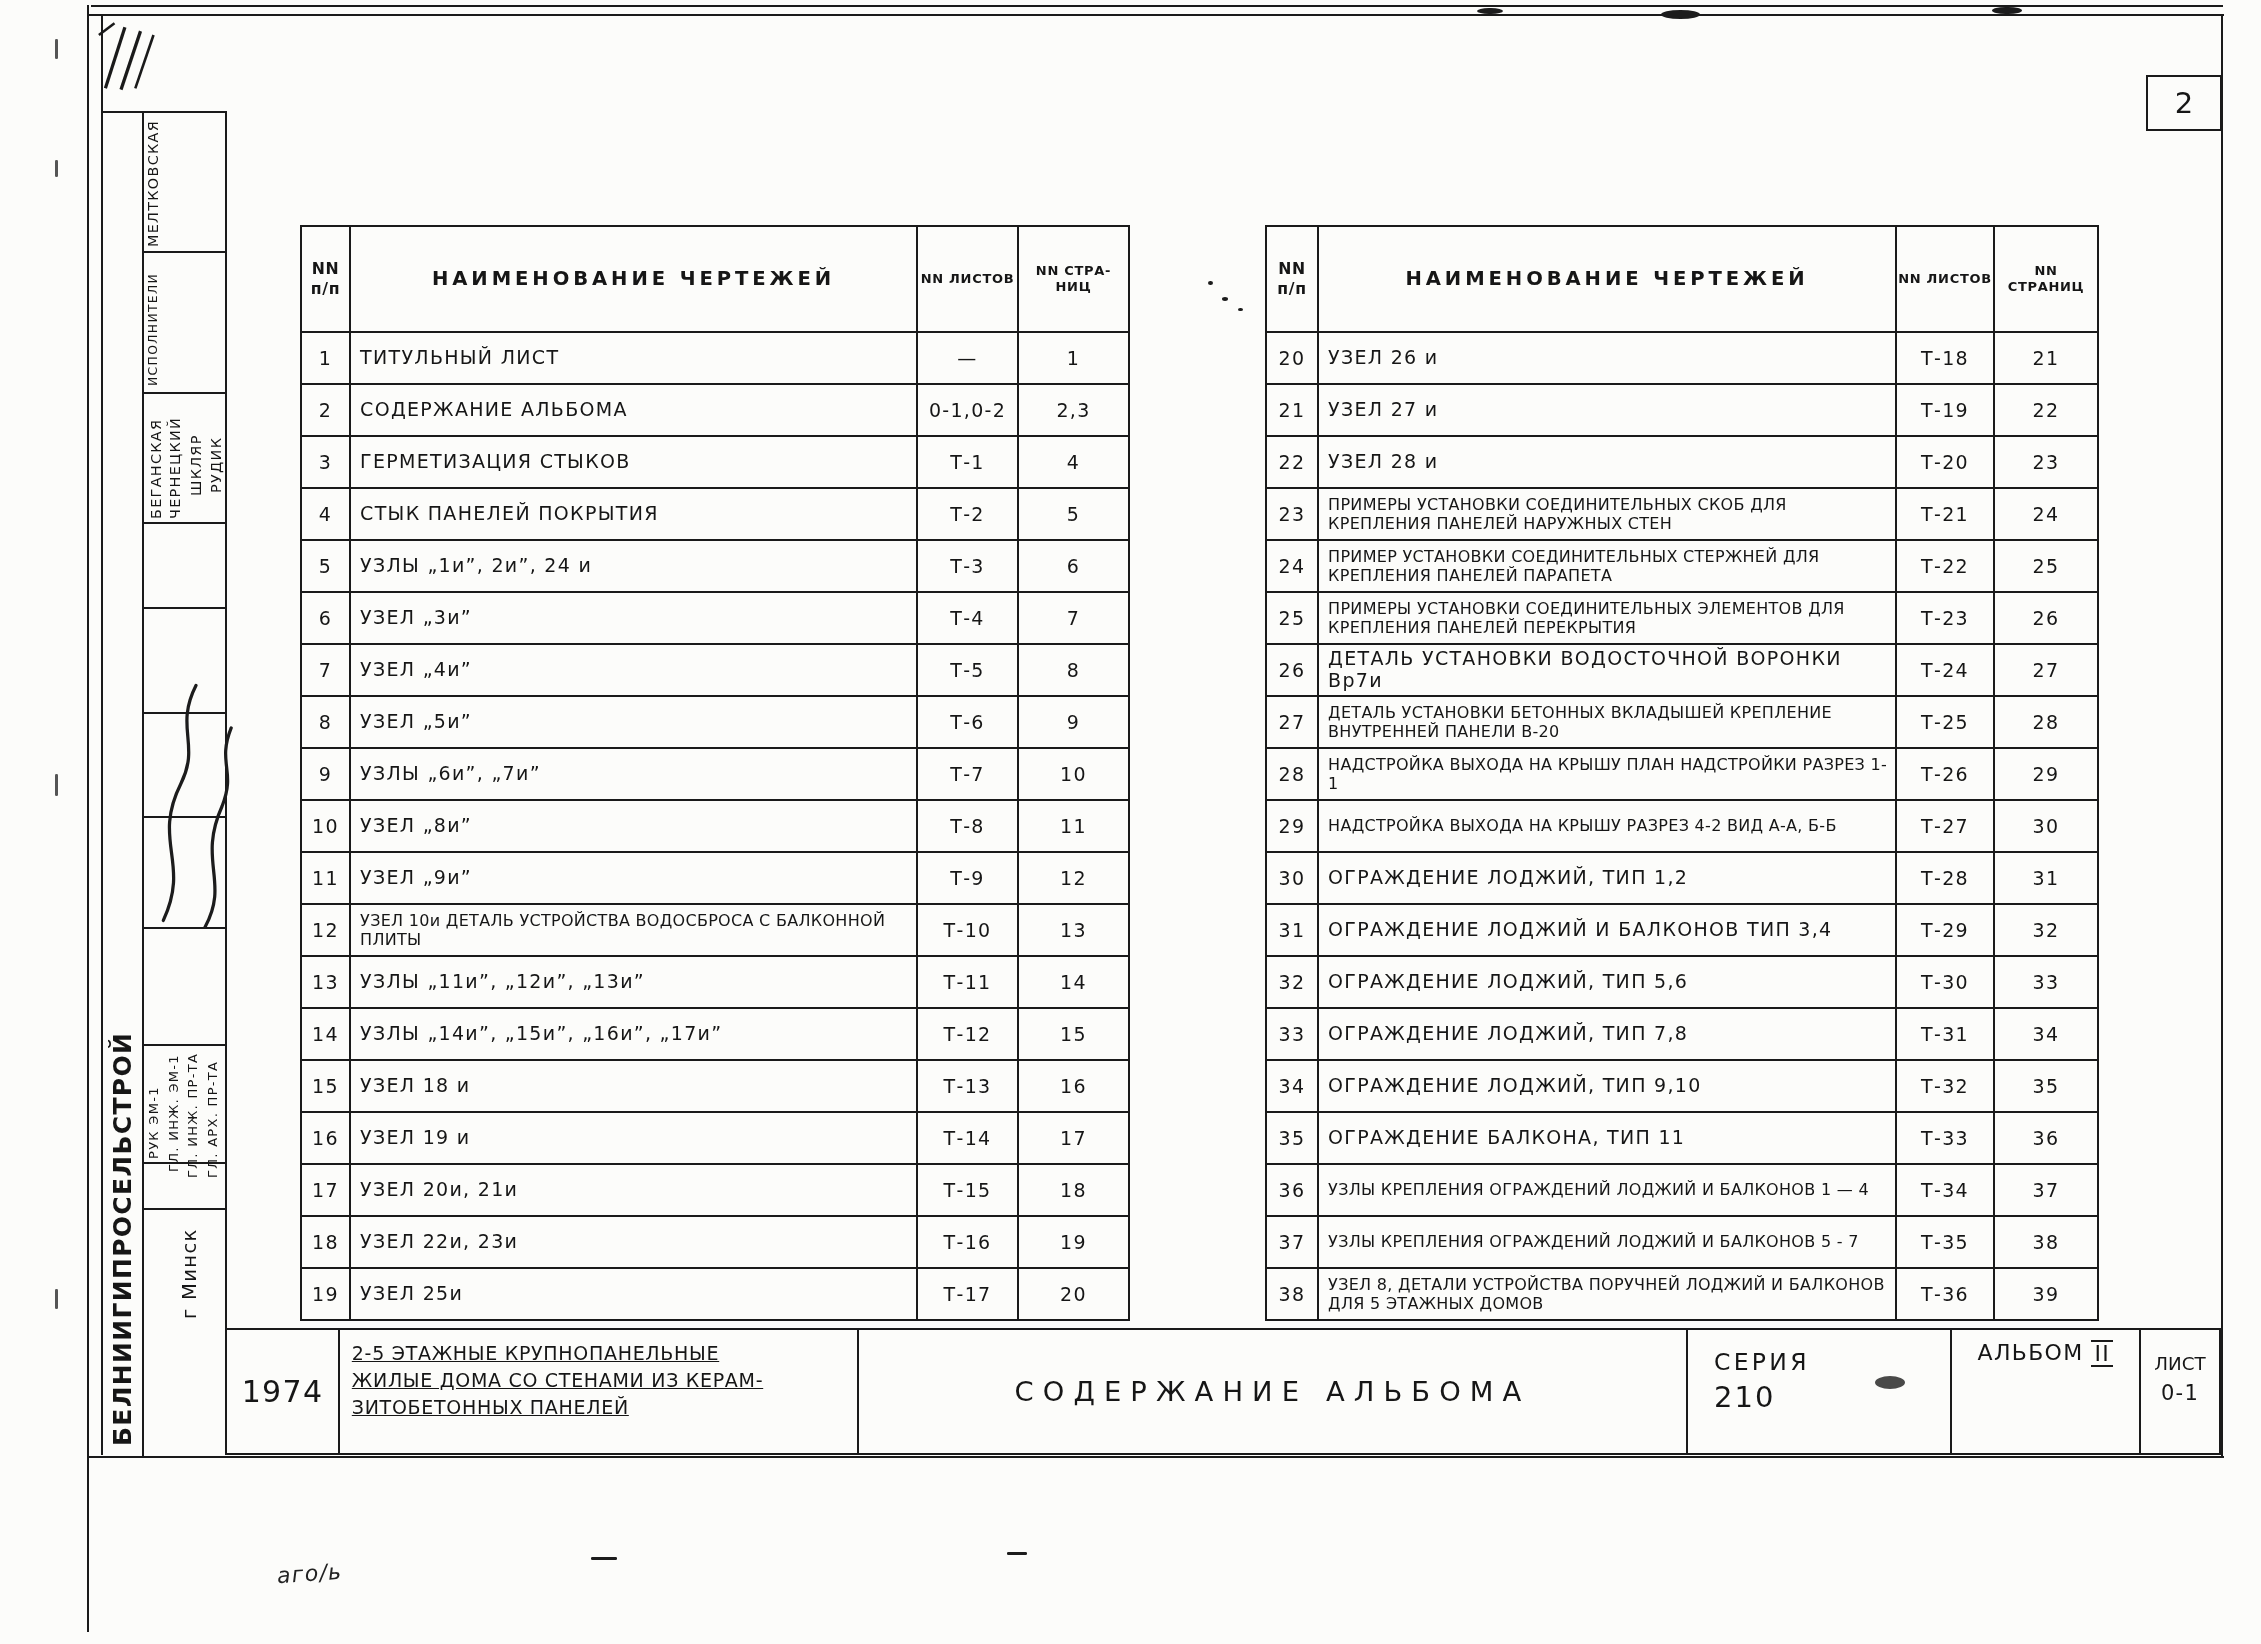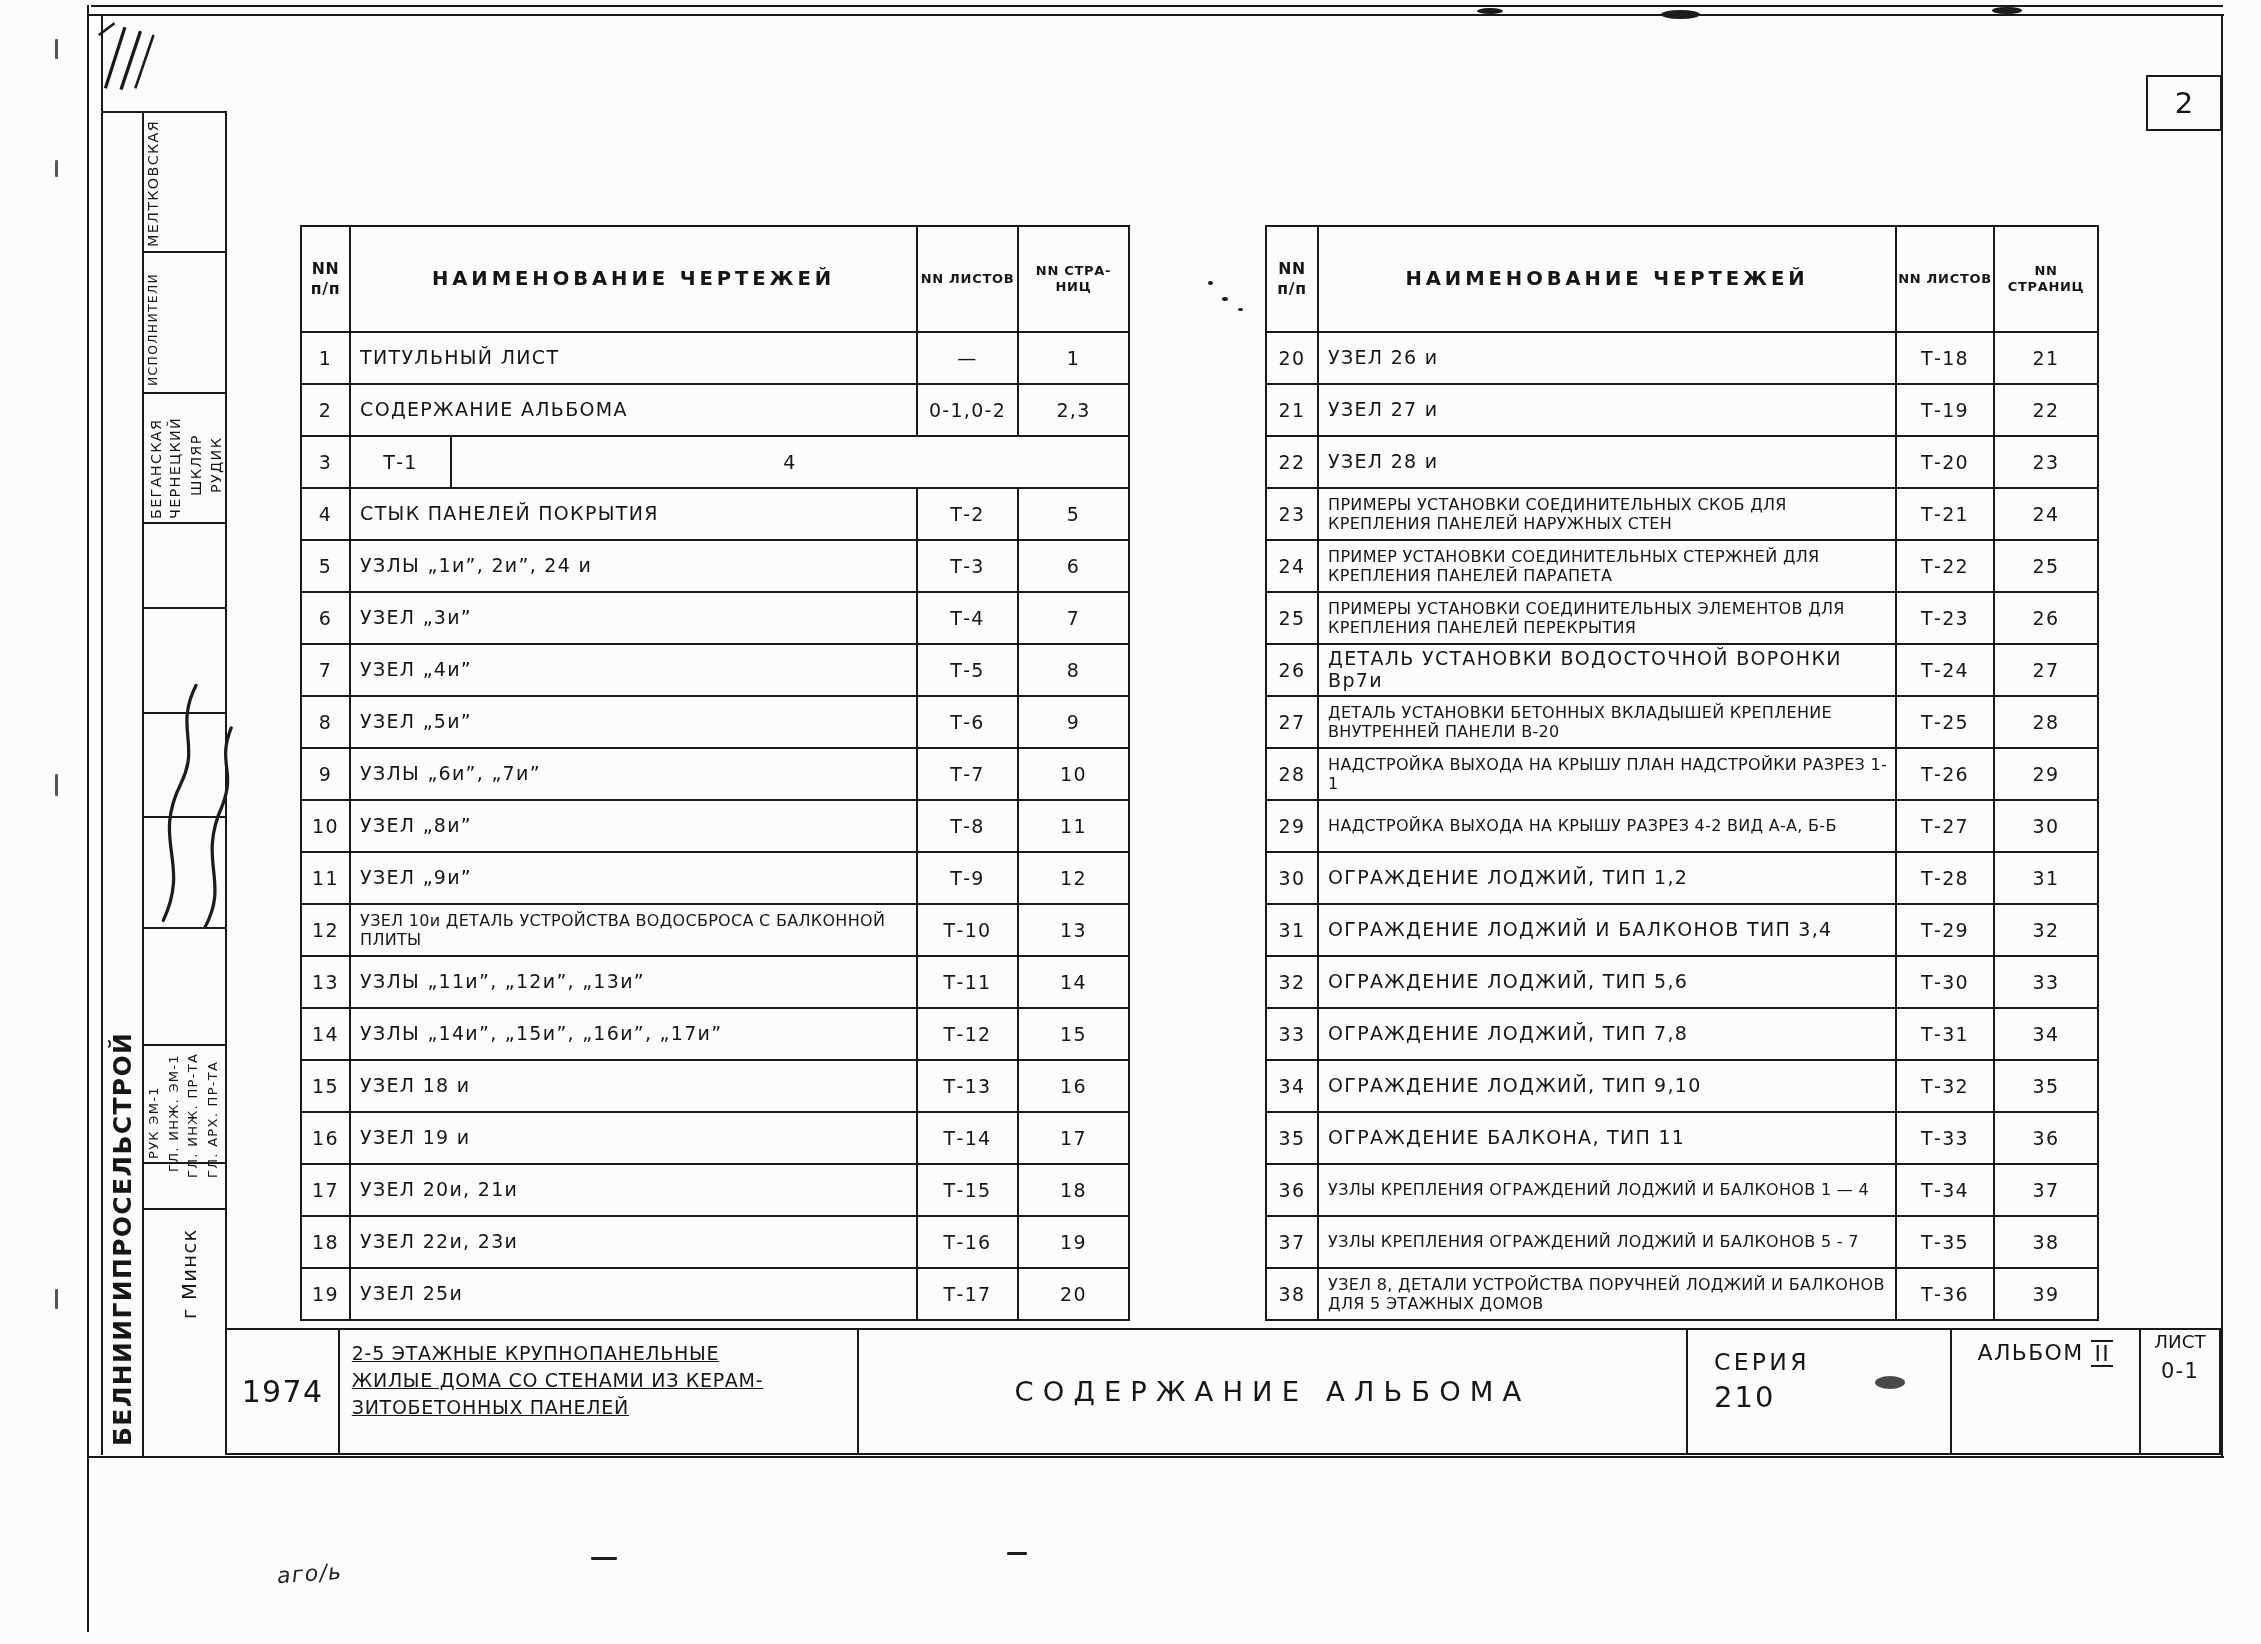--- a/index.html
+++ b/index.html
@@ -34,21 +34,21 @@
   .tbcell + .tbcell{border-left:2px solid #1a1a1a;}
   .tb-year{width:111px;align-items:center;justify-content:center;font-size:30px;letter-spacing:1.3px;border-radius:24px;}
   .tb-project{width:519px;padding:10.4px 0 0 11.8px;font-size:19px;line-height:1.4;letter-spacing:0.7px;white-space:pre-line;}
   .tb-title{width:829px;align-items:center;justify-content:center;font-size:27.4px;letter-spacing:9.1px;}
   .tb-series{width:264px;padding:18.3px 0 0 26px;}
   .tb-series .lbl{font-size:23.5px;letter-spacing:3.3px;}
   .tb-series .val{font-size:29px;margin-top:3.9px;letter-spacing:2px;}
   .tb-album{width:189px;align-items:center;padding-top:10.4px;font-size:22px;letter-spacing:1.3px;flex-direction:row;justify-content:center;align-items:flex-start;}
   .tb-album .roman{display:inline-block;border-top:2.6px solid #1a1a1a;border-bottom:2.6px solid #1a1a1a;
                    padding:0 3.3px;margin-left:7.8px;line-height:1.05;}
-  .tb-list{flex:1;align-items:center;padding-top:1px;font-size:18.3px;}
+  .tb-list{flex:1;align-items:center;padding-top:23px;font-size:18.3px;}
   .tb-list .val{font-size:21px;margin-top:6.5px;letter-spacing:1.3px;}
 
   .pagebox{position:absolute;left:2146px;top:75px;width:76px;height:56px;border:2px solid #1a1a1a;
            display:flex;align-items:center;justify-content:center;font-size:29px;box-sizing:border-box;}
   .handnote{position:absolute;left:277px;top:1561px;font-size:22px;font-style:italic;
             transform:rotate(-4deg);letter-spacing:1.3px;color:#222;}
   svg.scrib{position:absolute;}
 </style>
 </head>
 <body>
@@ -121,20 +121,21 @@
           <div class="tcell c-page">1</div>
         </div>
         <div class="trow">
           <div class="tcell c-num">2</div>
           <div class="tcell c-name">СОДЕРЖАНИЕ АЛЬБОМА</div>
           <div class="tcell c-sheet">0-1,0-2</div>
           <div class="tcell c-page">2,3</div>
         </div>
         <div class="trow">
           <div class="tcell c-num">3</div>
+          <div class="tcell c-name">ГЕРМЕТИЗАЦИЯ СТЫКОВ</div>
           <div class="tcell c-sheet">Т-1</div>
           <div class="tcell c-page">4</div>
         </div>
         <div class="trow">
           <div class="tcell c-num">4</div>
           <div class="tcell c-name">СТЫК ПАНЕЛЕЙ ПОКРЫТИЯ</div>
           <div class="tcell c-sheet">Т-2</div>
           <div class="tcell c-page">5</div>
         </div>
         <div class="trow">

